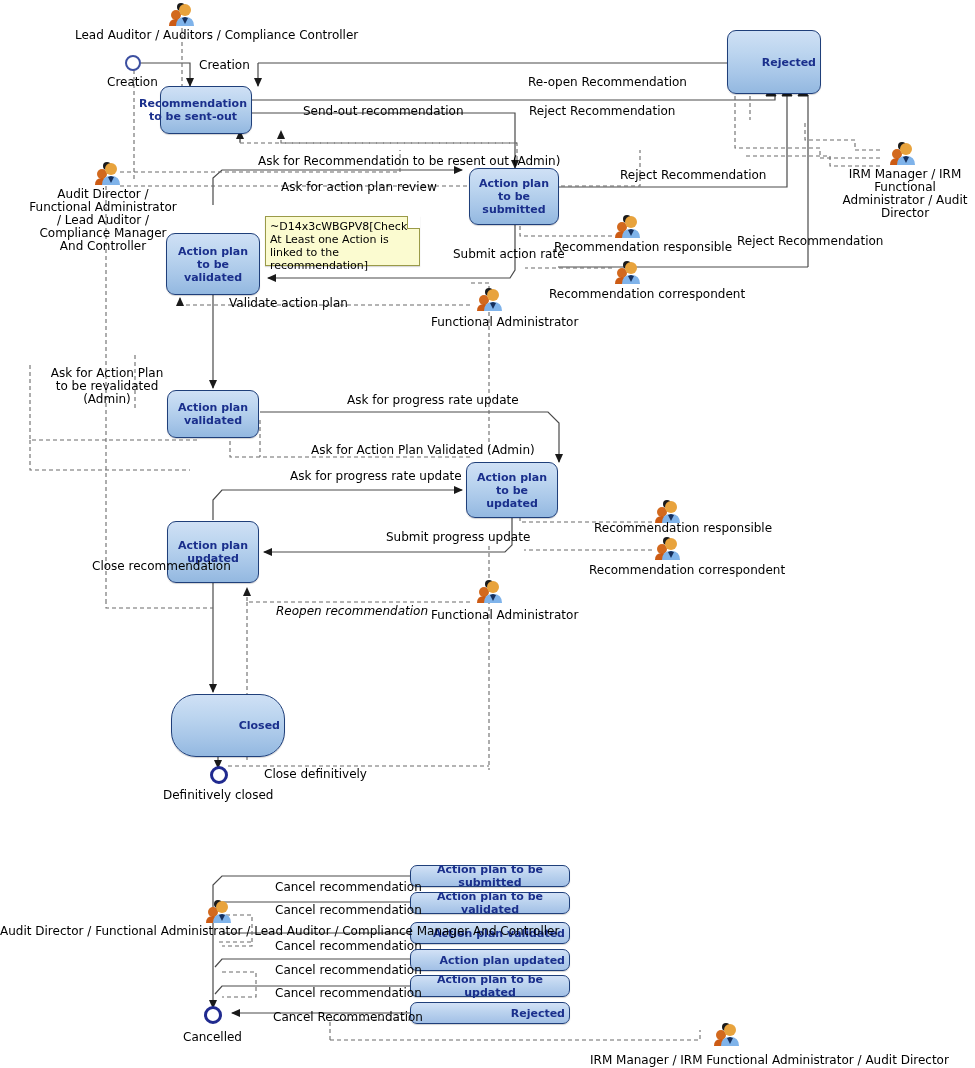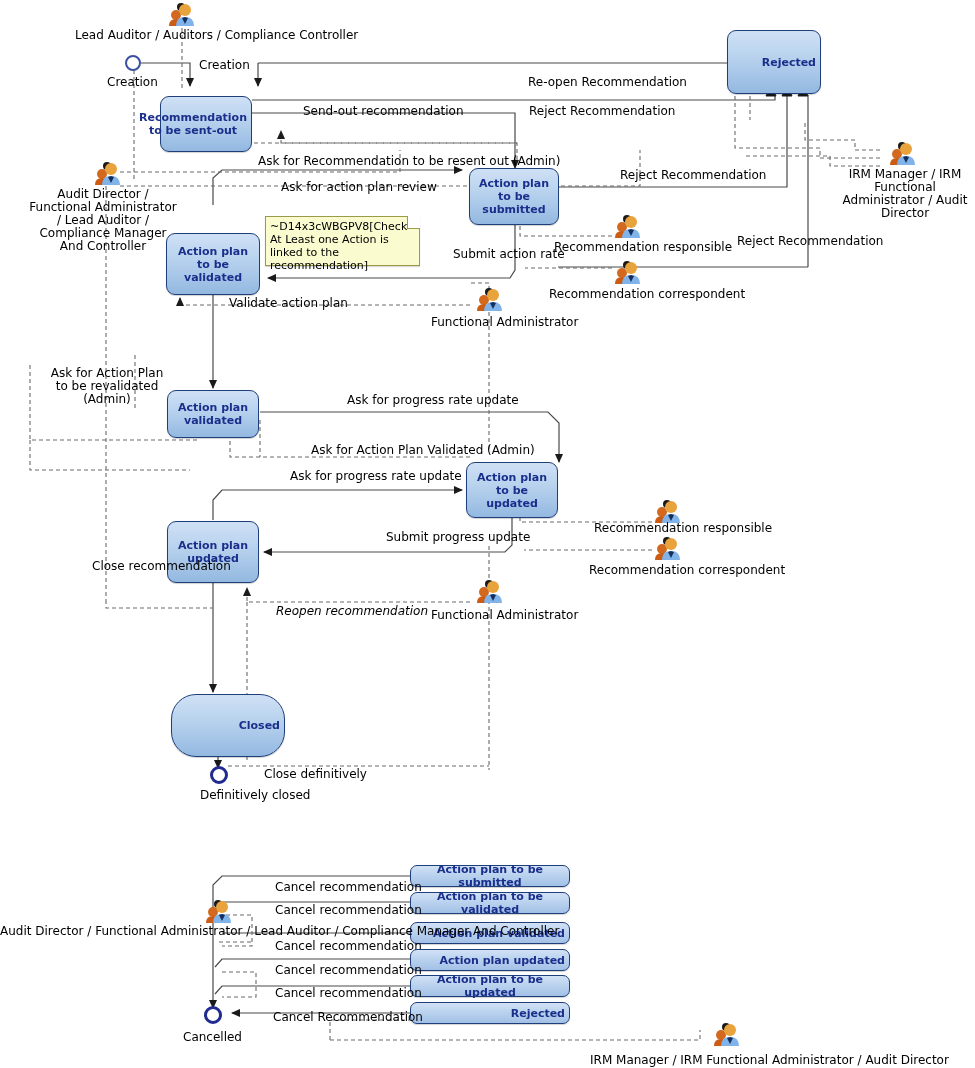--- a/index.html
+++ b/index.html
@@ -205,21 +205,21 @@
     </g>
     <g stroke="#6b6b6b" stroke-width="1.1" fill="none" stroke-dasharray="4,3">
       <path d="M219,915 L252,915 L252,946 L222,946"></path>
       <path d="M219,942 L252,942"></path>
       <path d="M222,972 L256,972 L256,997 L222,997"></path>
       <path d="M330,1040 L700,1040 L700,1030"></path>
       <path d="M330,1040 L330,1020 L410,1020"></path>
     </g>
   </svg>
 
-  <div class="state" style="left:160px;top:96px;width:92px;height:56px;">
+  <div class="state" style="left:160px;top:86px;width:92px;height:48px;">
     <span>Recommendation to be sent-out</span>
   </div>
 
   <div class="state" style="left:727px;top:30px;width:94px;height:64px;">
     <span>Rejected</span>
   </div>
 
   <div class="state" style="left:469px;top:168px;width:90px;height:57px;">
     <span>Action plan to be submitted</span>
   </div>
@@ -241,21 +241,21 @@
   </div>
 
   <div class="state" style="left:171px;top:694px;width:114px;height:63px;border-radius:25px;">
     <span>Closed</span>
   </div>
 
   <div class="initnode" style="left:125px;top:55px;"></div>
   <div class="lbl" style="left:107px;top:76px;">Creation</div>
 
   <div class="finalnode" style="left:210px;top:766px;"></div>
-  <div class="lbl ctr" style="left:163px;top:789px;margin-left:37px;">Definitively closed</div>
+  <div class="lbl ctr" style="left:163px;top:789px;">Definitively closed</div>
 
   <div class="finalnode" style="left:204px;top:1006px;"></div>
   <div class="lbl ctr" style="left:183px;top:1031px;">Cancelled</div>
 
   <div class="note" style="left:265px;top:216px;width:155px;height:50px;">
     <div class="fold"></div>
     <div>~D14x3cWBGPV8[Check At Least one Action is linked to the recommendation]</div>
   </div>
 
   <div class="lbl" style="left:199px;top:59px;">Creation</div>

